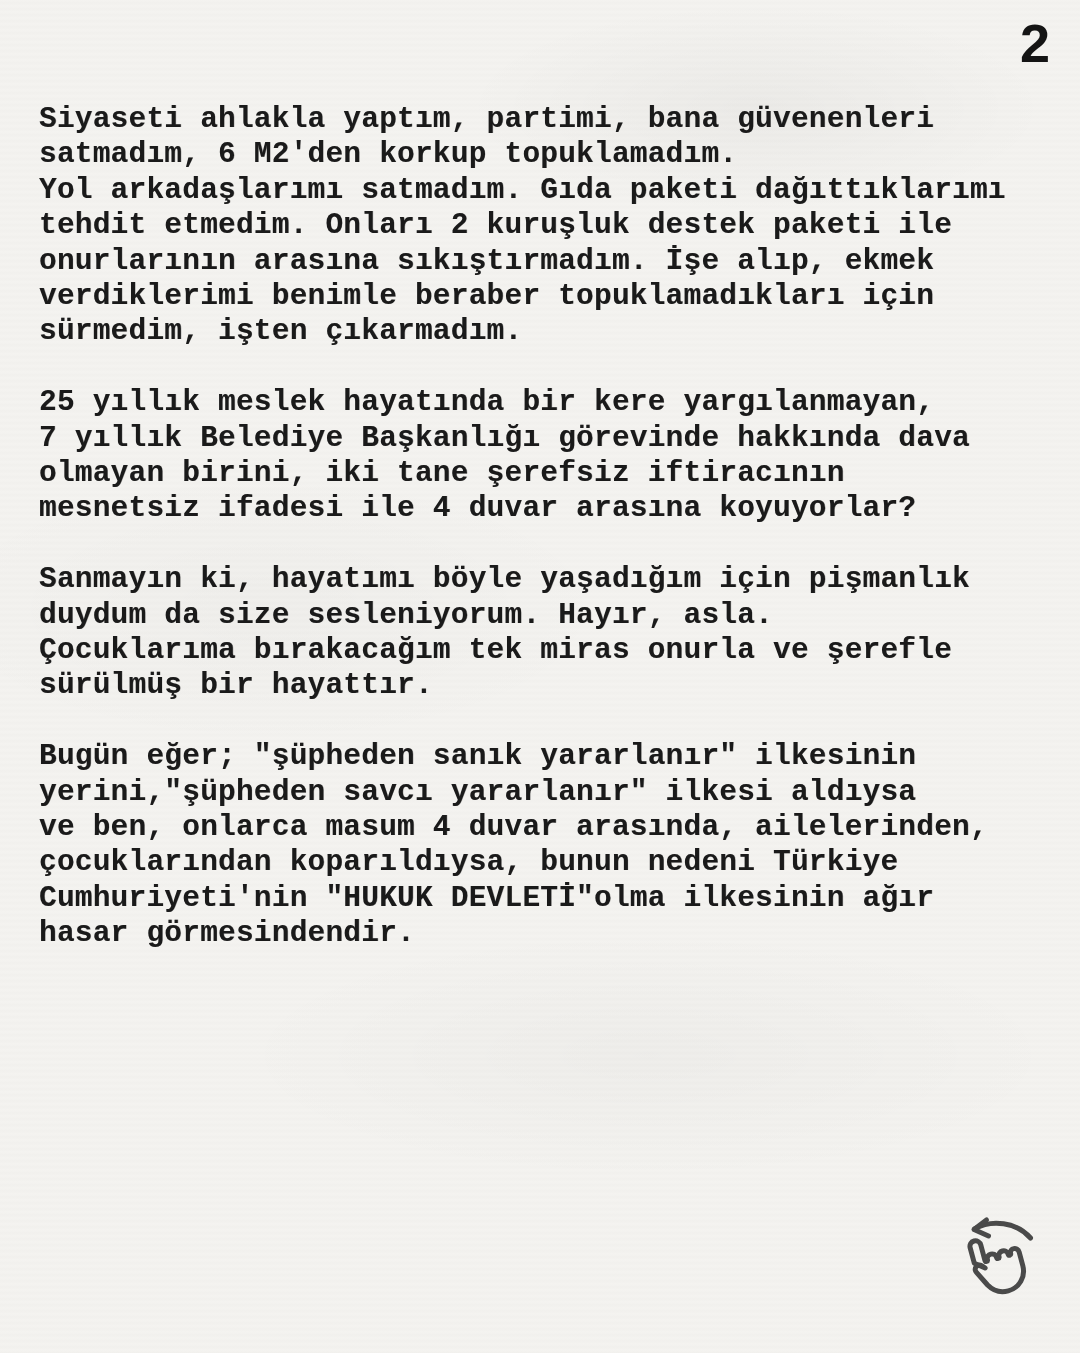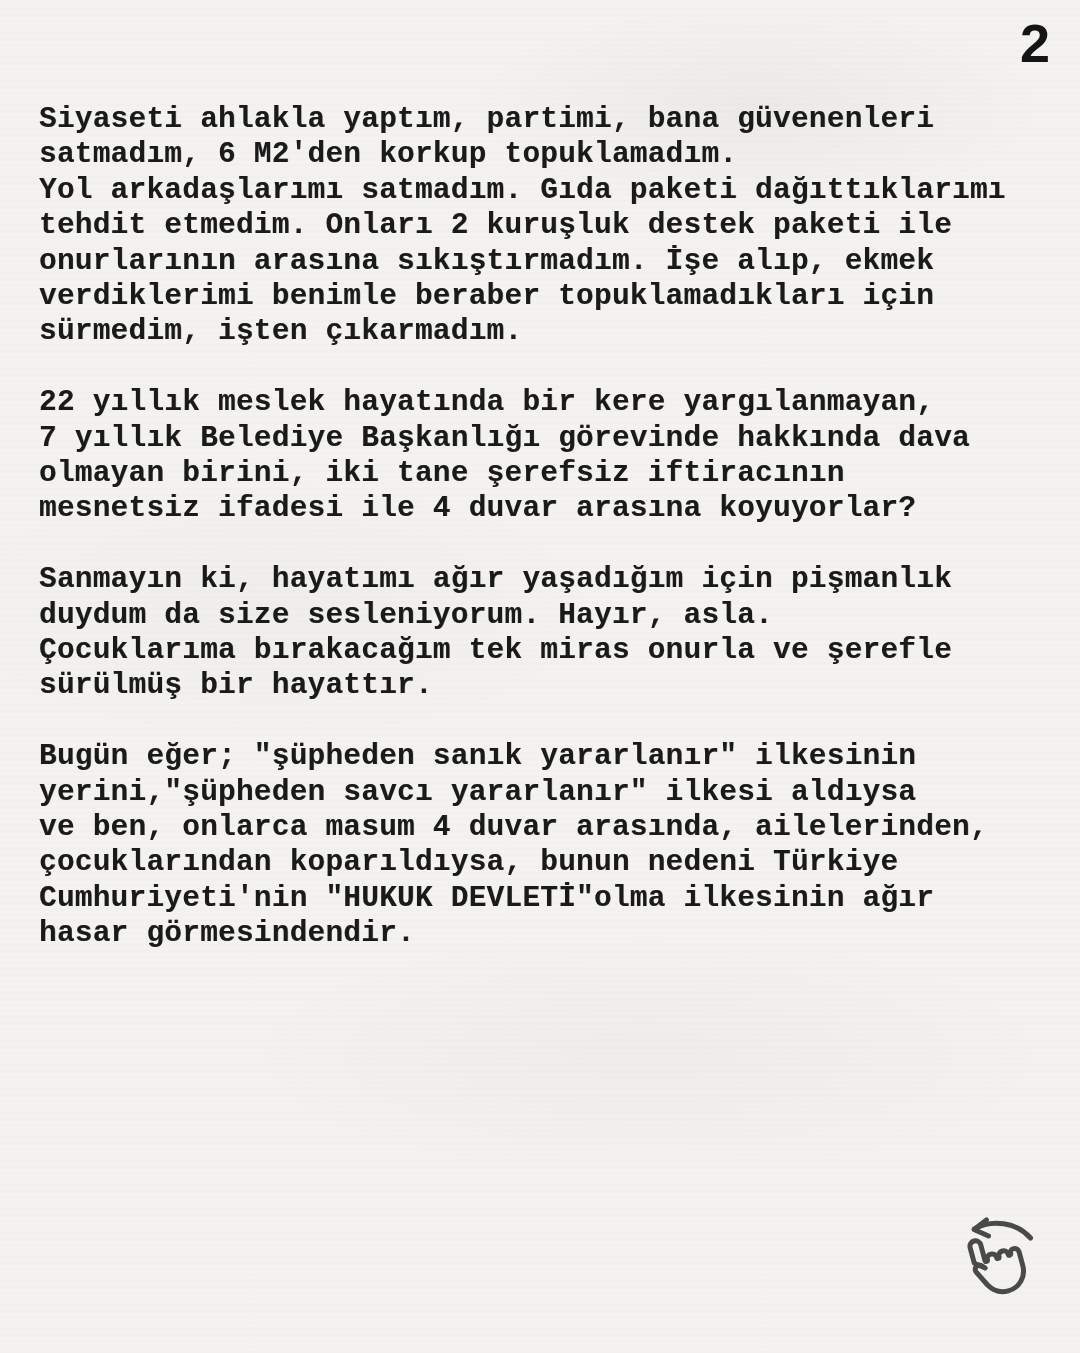--- a/index.html
+++ b/index.html
@@ -67,25 +67,25 @@
   <div class="page-number">2</div>
 
   <div class="content">
     <p class="para">Siyaseti ahlakla yaptım, partimi, bana güvenenleri
 satmadım, 6 M2'den korkup topuklamadım.
 Yol arkadaşlarımı satmadım. Gıda paketi dağıttıklarımı
 tehdit etmedim. Onları 2 kuruşluk destek paketi ile
 onurlarının arasına sıkıştırmadım. İşe alıp, ekmek
 verdiklerimi benimle beraber topuklamadıkları için
 sürmedim, işten çıkarmadım.</p>
-    <p class="para">22 yıllık meslek hayatında bir kere yargılanmayan,
+    <p class="para">25 yıllık meslek hayatında bir kere yargılanmayan,
 7 yıllık Belediye Başkanlığı görevinde hakkında dava
 olmayan birini, iki tane şerefsiz iftiracının
 mesnetsiz ifadesi ile 4 duvar arasına koyuyorlar?</p>
-    <p class="para">Sanmayın ki, hayatımı ağır yaşadığım için pişmanlık
+    <p class="para">Sanmayın ki, hayatımı böyle yaşadığım için pişmanlık
 duydum da size sesleniyorum. Hayır, asla.
 Çocuklarıma bırakacağım tek miras onurla ve şerefle
 sürülmüş bir hayattır.</p>
     <p class="para">Bugün eğer; "şüpheden sanık yararlanır" ilkesinin
 yerini,"şüpheden savcı yararlanır" ilkesi aldıysa
 ve ben, onlarca masum 4 duvar arasında, ailelerinden,
 çocuklarından koparıldıysa, bunun nedeni Türkiye
 Cumhuriyeti'nin "HUKUK DEVLETİ"olma ilkesinin ağır
 hasar görmesindendir.</p>
   </div>

